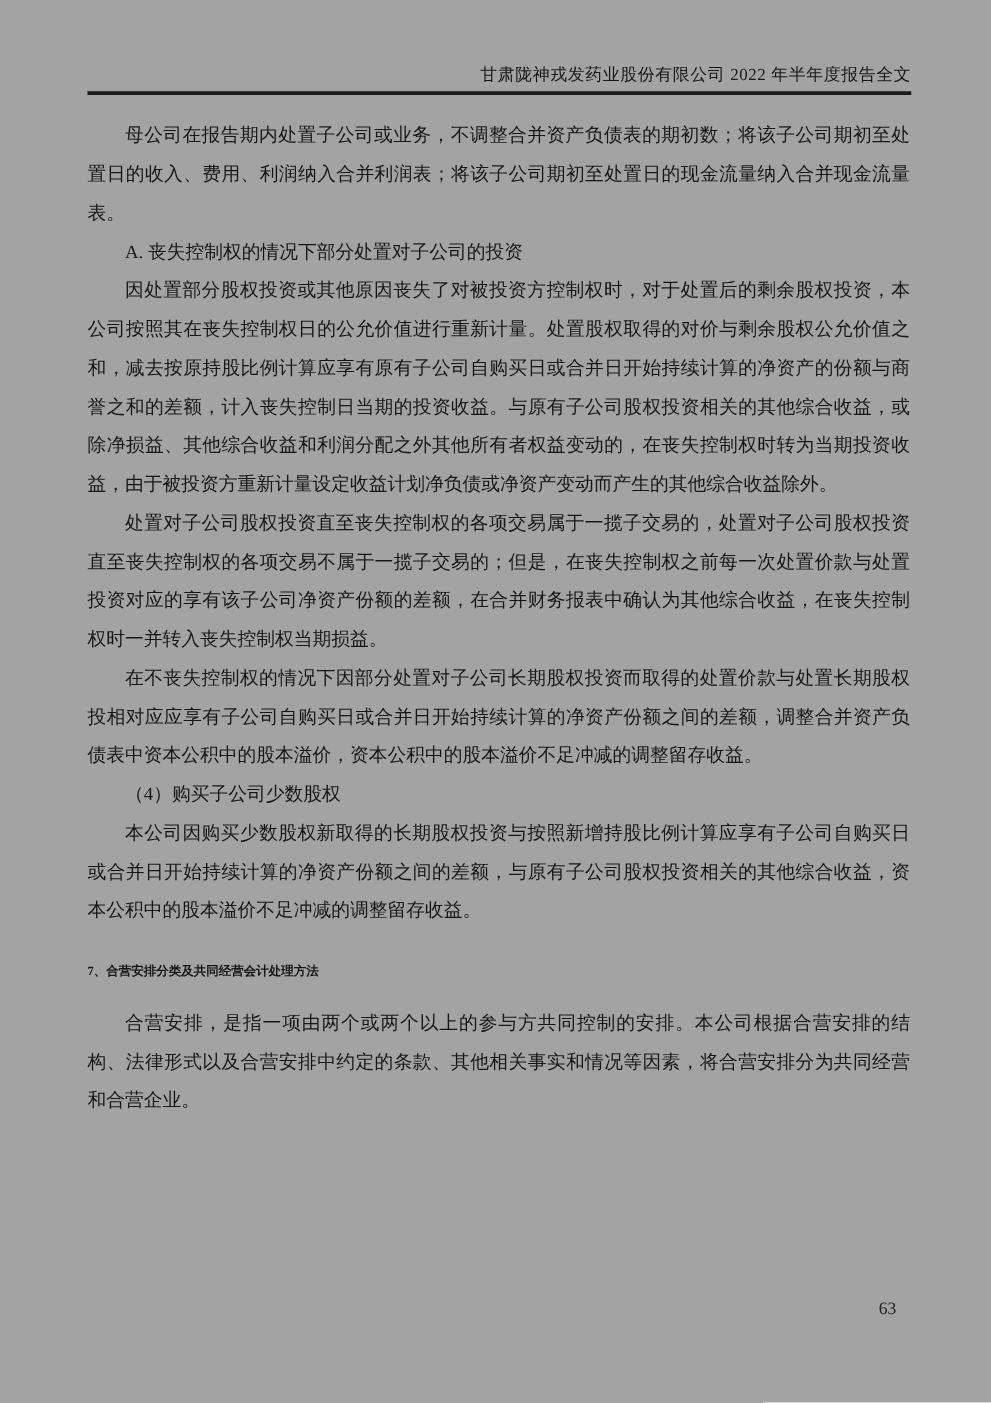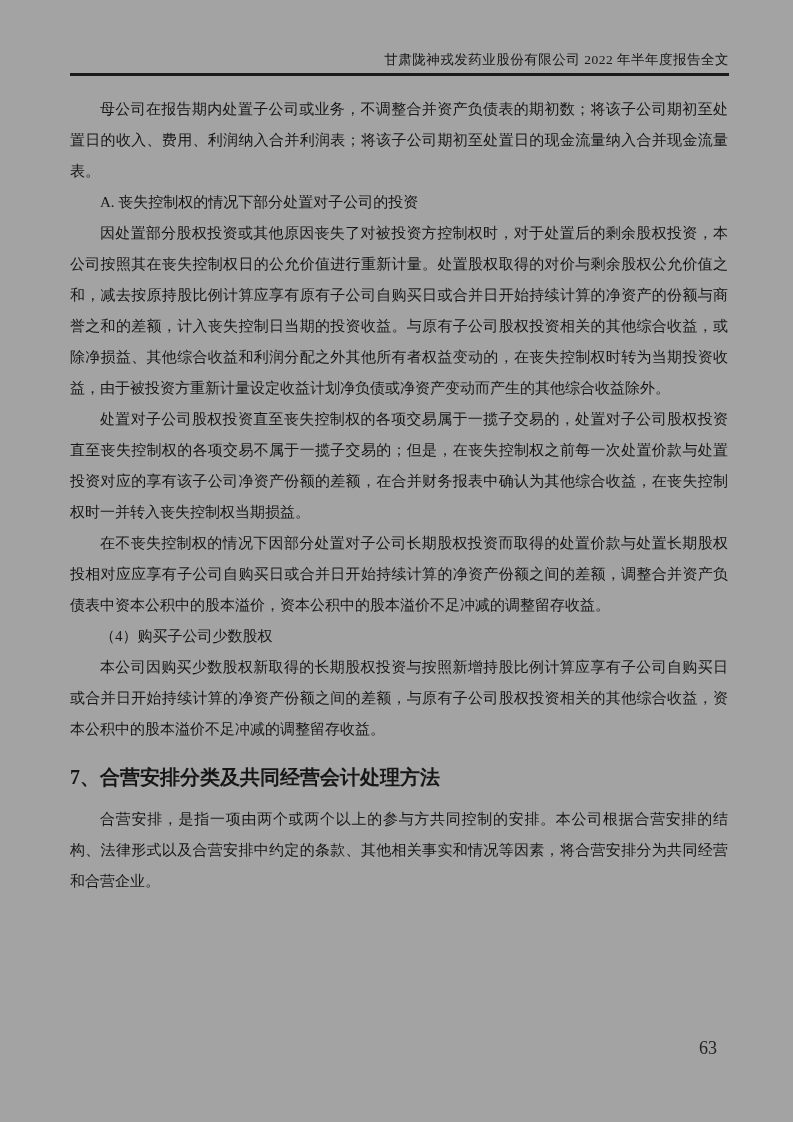--- a/index.html
+++ b/index.html
@@ -47,33 +47,33 @@
     text-justify: inter-ideograph;
     color: #161616;
   }
   .content p {
     margin: 0;
     text-indent: 2em;
     font-family: Liberation Serif, serif;
   }
   .content .section-heading {
     margin: 17px 0 11px 0;
-    font-size: 20px;
+    font-size: 10px;
     font-weight: 700;
     line-height: 31px;
     text-indent: 0;
   }
   .content .gap-after {
     margin-bottom: 4px;
   }
   .page-number {
     position: absolute;
     top: 1038px;
     right: 76px;
-    font-size: 18px;
+    font-size: 14px;
     line-height: 20px;
     color: #222222;
   }
 </style>
 </head>
 <body>
 
 <div class="page">
 
   <div class="header">

